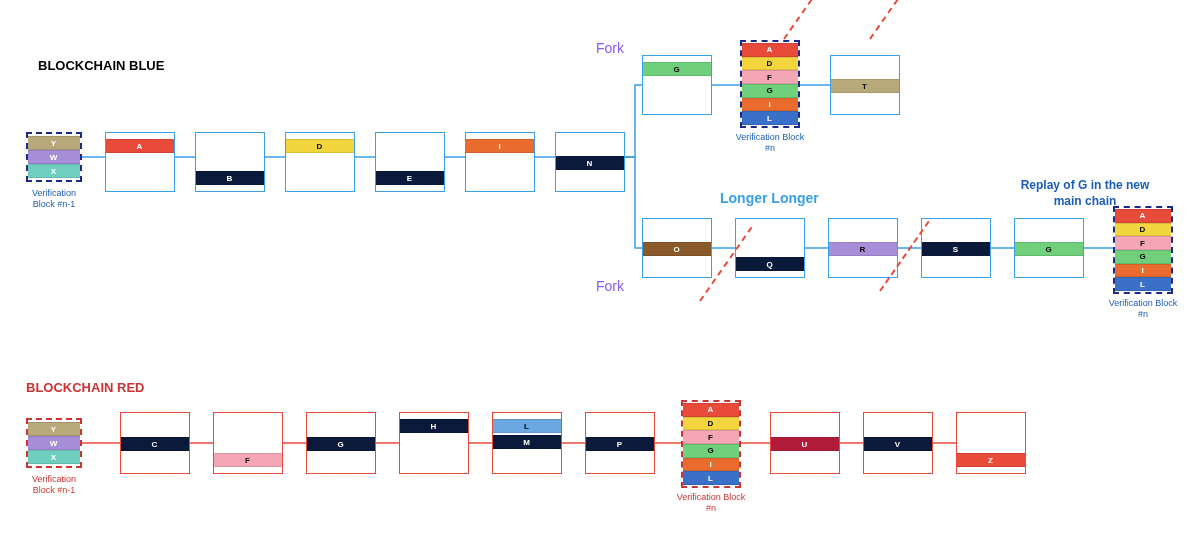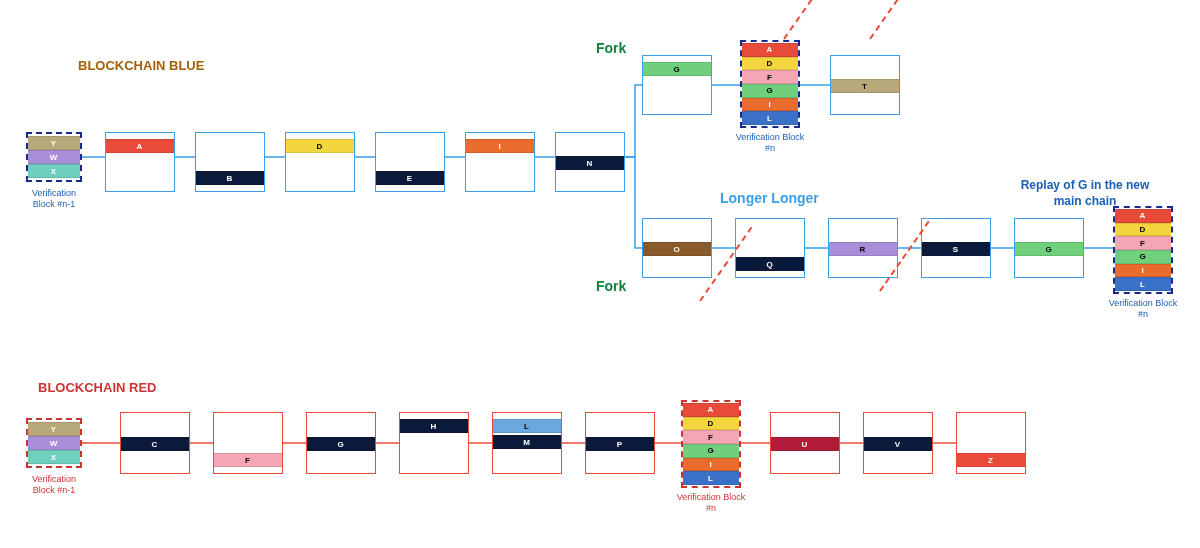--- a/index.html
+++ b/index.html
@@ -7,21 +7,21 @@
     margin: 0;
     width: 1200px;
     height: 548px;
     background: #fff;
     font-family: Arial, Helvetica, sans-serif;
     position: relative;
     font-size: 11px;
   }
   .abs { position: absolute; }
   .title { font-weight: bold; font-size: 13px; }
-  .label-fork { color: #15803d; font-weight: bold; font-size: 14px; }
+  .label-fork { color: #8b5cf6; font-weight: normal; font-size: 14px; }
   .label-longer { color: #3aa0e8; font-weight: bold; font-size: 14px; }
   .label-replay { color: #1a5fb4; font-weight: bold; font-size: 12px; text-align: center; line-height: 1.3; }
   .caption { font-size: 9px; text-align: center; line-height: 1.2; }
   .caption-blue { color: #1a5fb4; }
   .caption-red { color: #c33; }
   .block {
     background: #fff;
     display: flex;
     flex-direction: column;
     justify-content: center;
@@ -39,21 +39,21 @@
     letter-spacing: 1px;
     border-top: 1px solid rgba(0,0,0,0.1);
     border-bottom: 1px solid rgba(0,0,0,0.1);
   }
   .stripe-dark { color: #000; }
   .slash { border-top: 2px dashed #e84b3a; transform-origin: left center; }
 </style>
 </head>
 <body>
 
-<div class="abs title" style="color:#a16207; left:38px; top:58px;margin-left:40px;">BLOCKCHAIN BLUE</div>
+<div class="abs title" style="color:#000000; left:38px; top:58px;">BLOCKCHAIN BLUE</div>
 
 <div id="blue-v1" class="abs block block-dashed-blue" style="left:26px; top:132px; width:56px; height:50px; padding:2px 0;">
     <div class="stripe" style="background: rgb(184, 169, 122);">Y</div>
     <div class="stripe" style="background: rgb(168, 142, 216);">W</div>
     <div class="stripe" style="background: rgb(111, 207, 191);">X</div>
   </div>
 <div class="abs caption caption-blue" style="left:20px; top:188px; width:68px;">Verification Block #n-1</div>
 
 <div id="blue-chain" class="abs" style="left:105px; top:132px;">
     <div class="block block-blue" style="width: 70px; height: 60px; position: absolute; left: 0px; top: 0px;">
@@ -149,21 +149,21 @@
     <line x1="991" y1="248" x2="1014" y2="248"></line>
     <line x1="1084" y1="248" x2="1113" y2="248"></line>
   </g>
 </svg>
 
 <div class="abs slash" style="left:784px; top:38px; width:80px; transform:rotate(-55deg);"></div>
 <div class="abs slash" style="left:870px; top:38px; width:80px; transform:rotate(-55deg);"></div>
 <div class="abs slash" style="left:700px; top:300px; width:90px; transform:rotate(-55deg);"></div>
 <div class="abs slash" style="left:880px; top:290px; width:85px; transform:rotate(-55deg);"></div>
 
-<div class="abs title" style="color:#c33; left:38px; top:380px;text-align:right;">BLOCKCHAIN RED</div>
+<div class="abs title" style="color:#c33; left:26px; top:380px;text-align:right;">BLOCKCHAIN RED</div>
 
 <div id="red-v1" class="abs block block-dashed-red" style="left:26px; top:418px; width:56px; height:50px; padding:2px 0;">
     <div class="stripe" style="background: rgb(184, 169, 122);">Y</div>
     <div class="stripe" style="background: rgb(168, 142, 216);">W</div>
     <div class="stripe" style="background: rgb(111, 207, 191);">X</div>
   </div>
 <div class="abs caption caption-red" style="left:20px; top:474px; width:68px;">Verification Block #n-1</div>
 
 <div id="red-chain" class="abs" style="left:120px; top:412px;">
     <div class="block block-red" style="width: 70px; height: 62px; position: absolute; left: 0px; top: 0px;">

